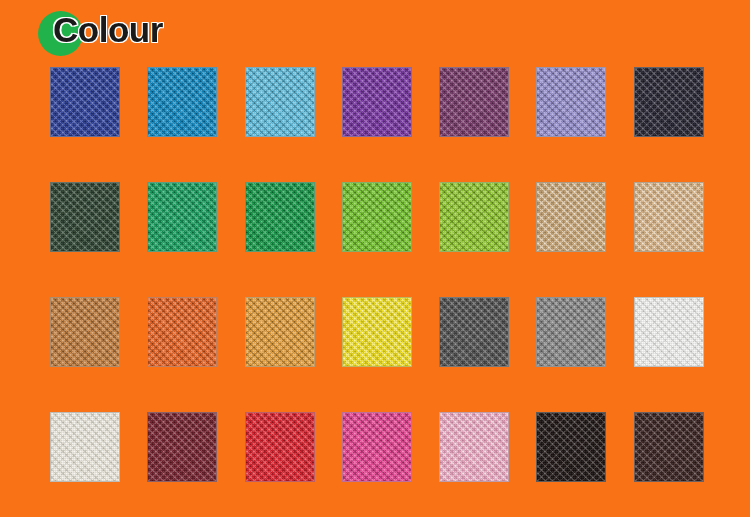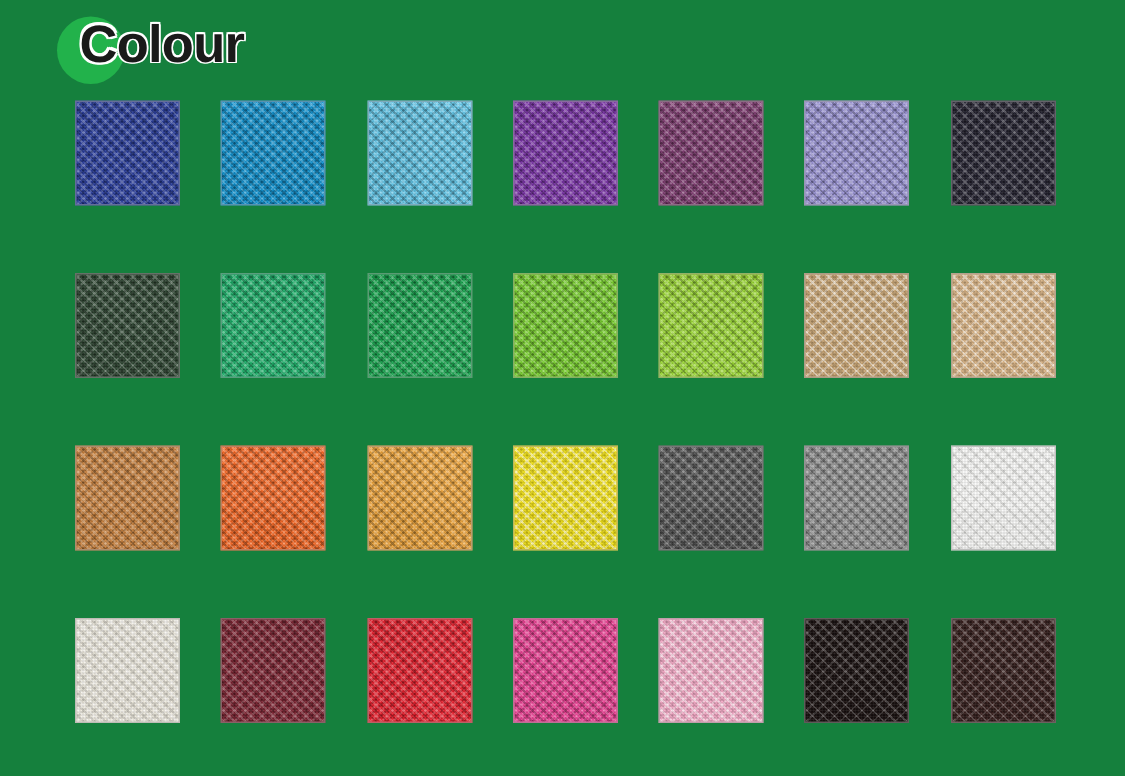--- a/index.html
+++ b/index.html
@@ -135,21 +135,21 @@
       repeating-linear-gradient(-45deg,
         rgba(255,255,255,0.35) 0px, rgba(255,255,255,0.35) 1.3px,
         rgba(0,0,0,0.00) 1.3px, rgba(0,0,0,0.00) 2.6px,
         rgba(0,0,0,0.08) 2.6px, rgba(0,0,0,0.08) 3.9px,
         rgba(0,0,0,0.00) 3.9px, rgba(0,0,0,0.00) 5.2px);
   }
 </style>
 </head>
 <body>
 
-<div class="page" style="background: #15803d;">
+<div class="page" style="background: #f97316;">
 
   <div class="title-block">
     <span class="title-badge" style="background: rgb(34, 178, 75);"></span>
     <span class="title-text" style="color: rgb(26, 26, 26);"><span class="first-letter">C</span><span>olour</span></span>
   </div>
 
   <div class="swatch-grid" id="swatch-grid">
       <div class="swatch" title="royal-blue" style="background-color: rgb(43, 63, 158);"></div>
       <div class="swatch" title="azure-blue" style="background-color: rgb(14, 143, 204);"></div>
       <div class="swatch" title="sky-blue" style="background-color: rgb(98, 198, 232);"></div>

